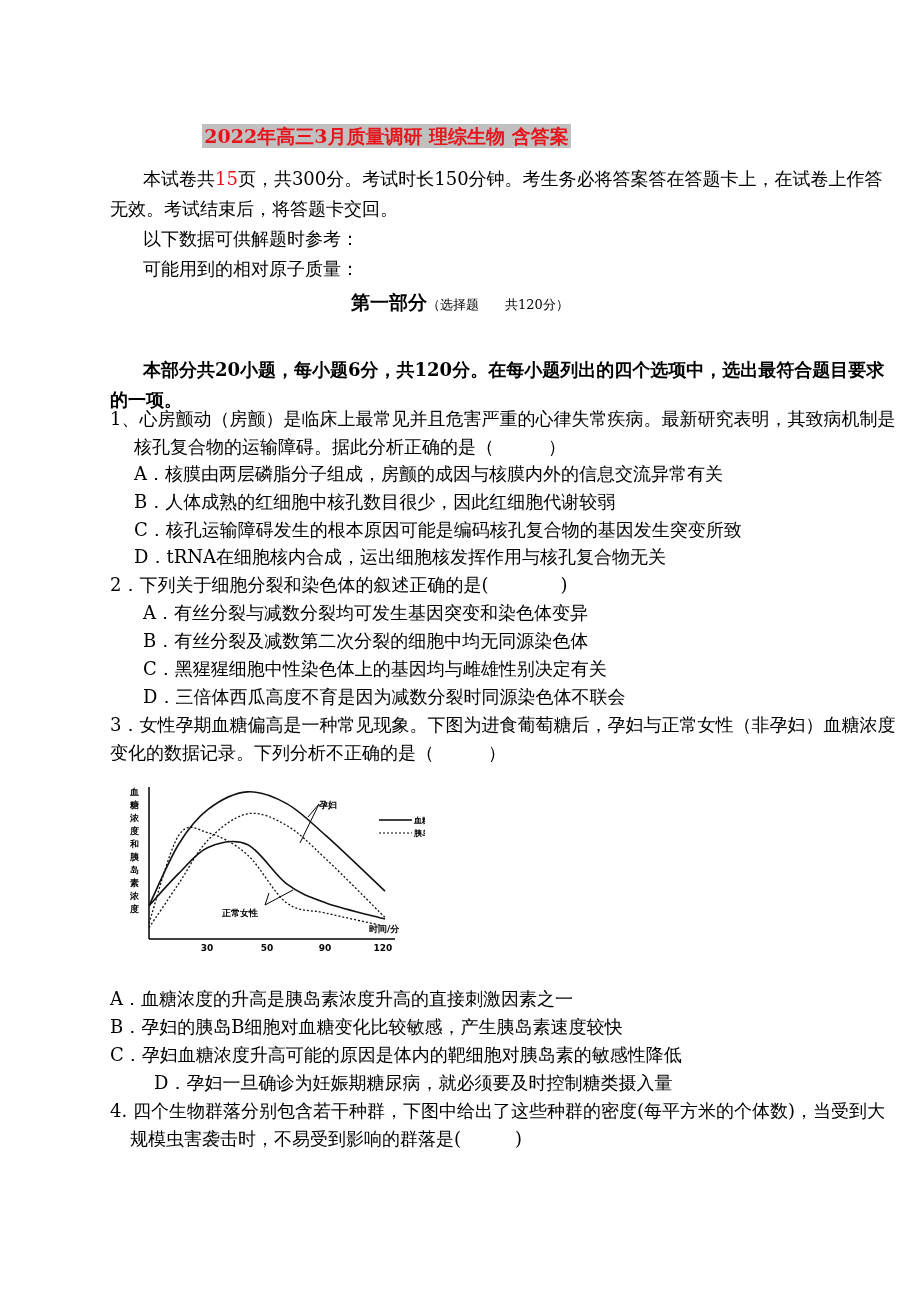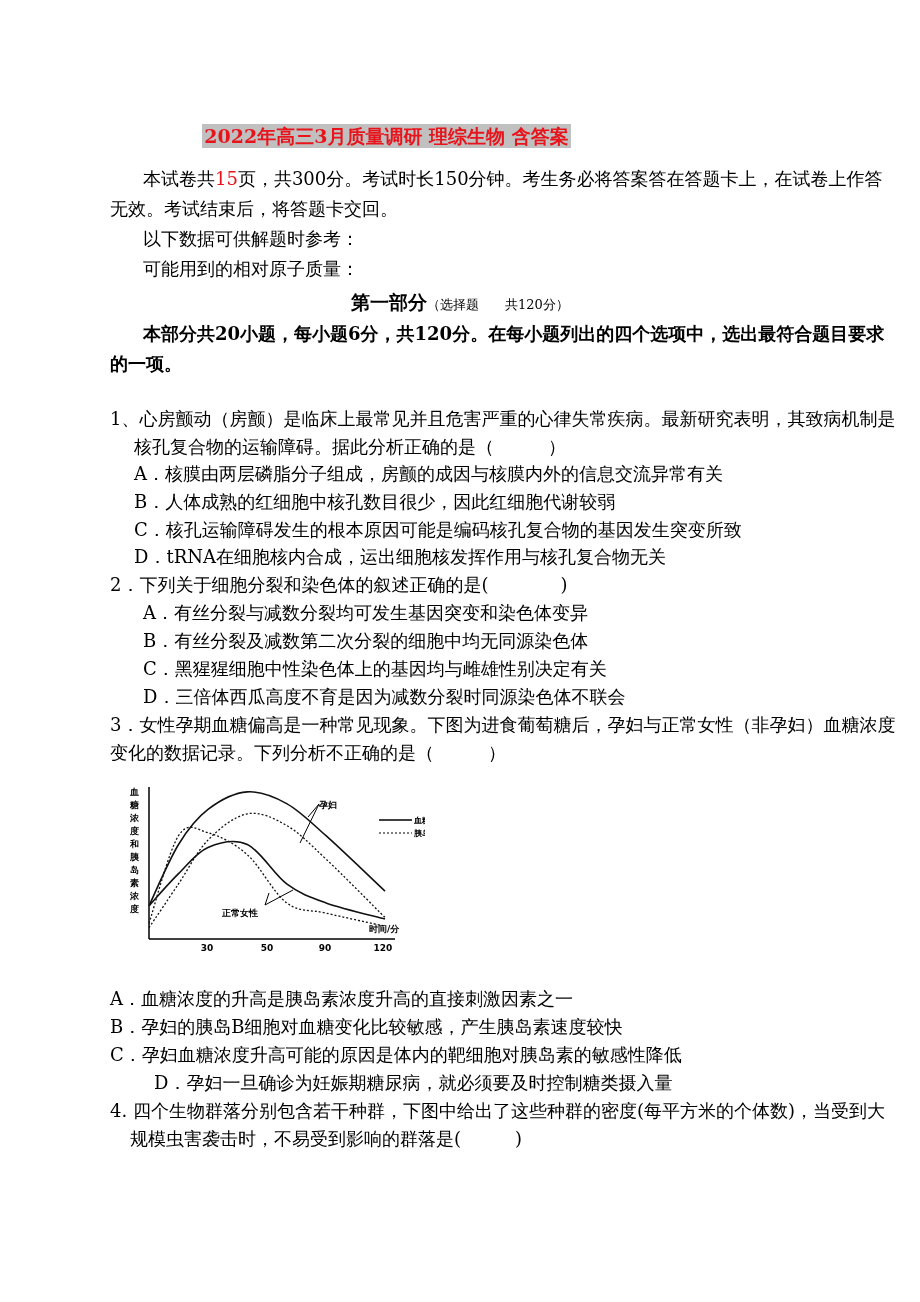--- a/index.html
+++ b/index.html
@@ -3,21 +3,21 @@
 <meta charset="utf-8">
 <style>
   html, body { margin: 0; padding: 0; background: #ffffff; }
   body { width: 920px; height: 1302px; position: relative; font-family: "DejaVu Serif", "Liberation Serif", serif; color: #000; overflow: hidden; }
   .title { position: absolute; top: 124px; left: 0; width: 773px; text-align: center; }
   .title span { background: #c0c0c0; color: #e8141c; font-size: 19px; font-weight: bold; padding: 1px 2px; }
   .p { position: absolute; font-size: 18px; line-height: 18px; white-space: nowrap; }
   .red { color: #e8141c; }
   .section { position: absolute; top: 290px; left: 0; width: 920px; text-align: center; font-size: 19px; font-weight: bold; }
   .section small { font-size: 13px; font-weight: normal; }
-  .bold { font-weight: bold; }
+  .bold { font-weight: bold; margin-top: 36px; }
   svg text { font-family: "DejaVu Sans", sans-serif; }
 </style>
 </head>
 <body>
 
 <div class="title"><span>2022年高三3月质量调研 理综生物 含答案</span></div>
 
 <div class="p" style="top:170px;left:143px;"><span>本试卷共</span><span class="red">15</span><span>页，共300分。考试时长150分钟。考生务必将答案答在答题卡上，在试卷上作答</span></div>
 <div class="p" style="top:200px;left:110px;">无效。考试结束后，将答题卡交回。</div>
 <div class="p" style="top:230px;left:143px;">以下数据可供解题时参考：</div>

